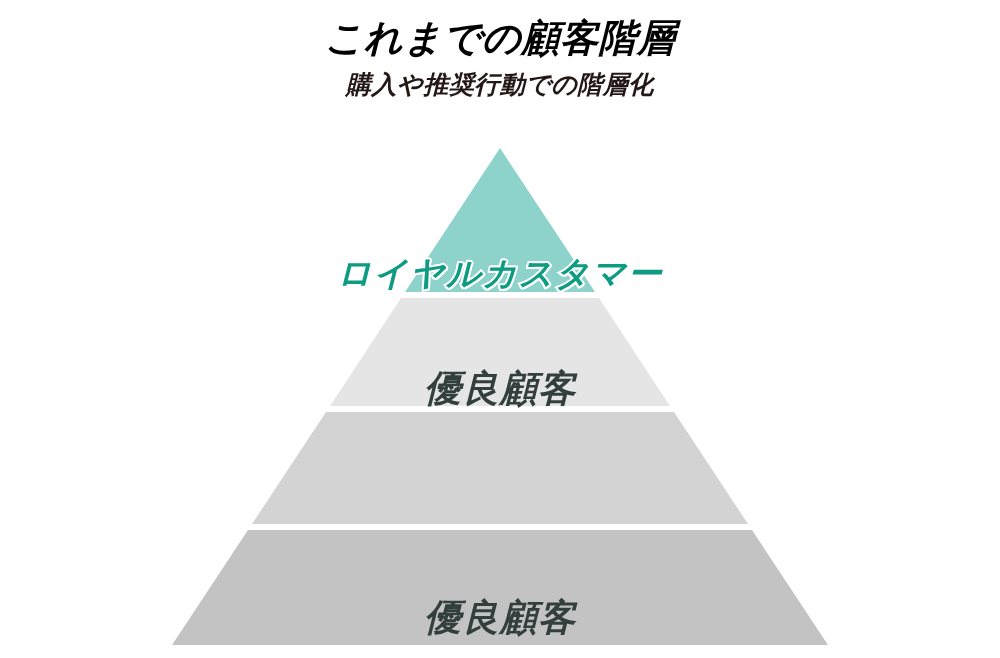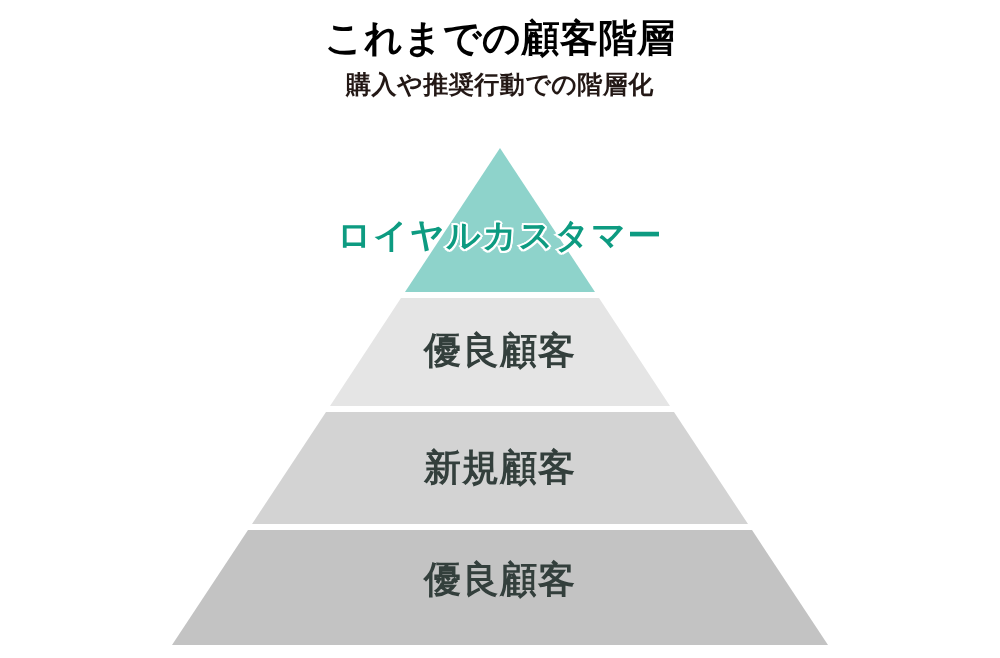--- a/index.html
+++ b/index.html
@@ -12,20 +12,21 @@
     height: 658px;
     overflow: hidden;
     font-family: "Liberation Sans", "DejaVu Sans", sans-serif;
     -webkit-font-smoothing: antialiased;
   }
   #canvas {
     position: relative;
     width: 891px;
     height: 658px;
     background: #ffffff;
+    font-style: italic;
   }
 
   
   .heading {
     position: absolute;
     left: 0;
     top: 14px;
     width: 1000px;
     text-align: center;
   }
@@ -62,20 +63,21 @@
     height: 658px;
   }
 
   
   .layer-label {
     position: absolute;
     width: 1000px;
     text-align: center;
     white-space: nowrap;
     pointer-events: none;
+    margin-top: 38px;
   }
   .layer-label .txt {
     display: inline-block;
     font-size: 37px;
     line-height: 40px;
     font-weight: 600;
     color: #333f3c;
     letter-spacing: 1px;
   }
   .layer-label.top .txt {
@@ -120,21 +122,18 @@
   </div>
 
   <div class="layer-label top label-1">
     <span class="txt">ロイヤルカスタマー</span>
   </div>
 
   <div class="layer-label label-2">
     <span class="txt">優良顧客</span>
   </div>
 
-  <div class="layer-label label-3">
-    <span class="txt">新規顧客</span>
-  </div>
 
   <div class="layer-label label-4">
     <span class="txt">優良顧客</span>
   </div>
 
 </div>
 
 </body></html>

